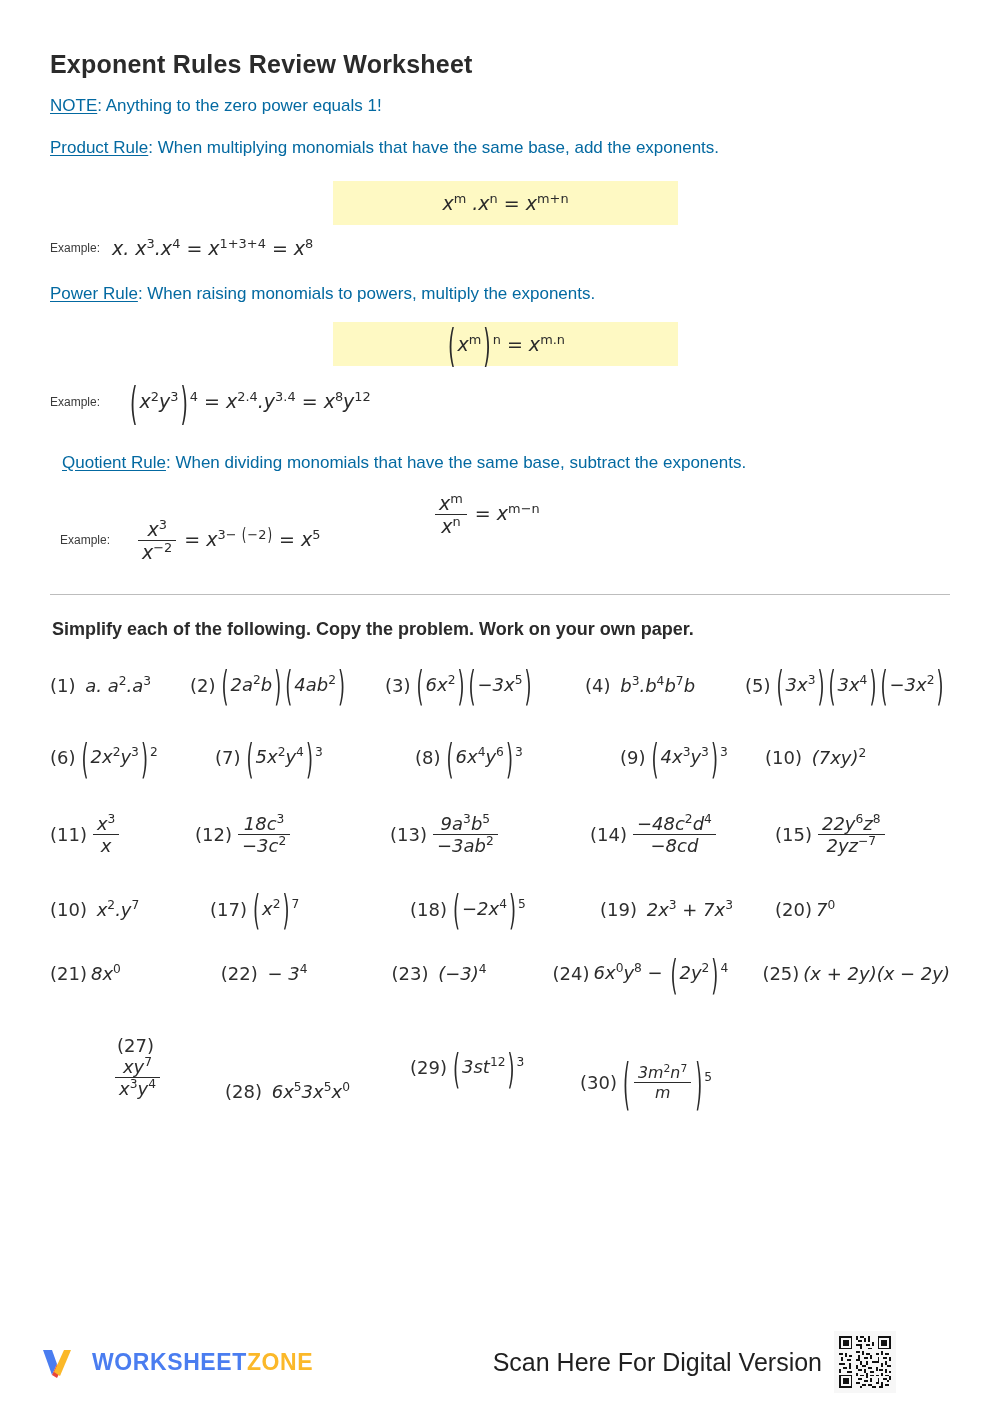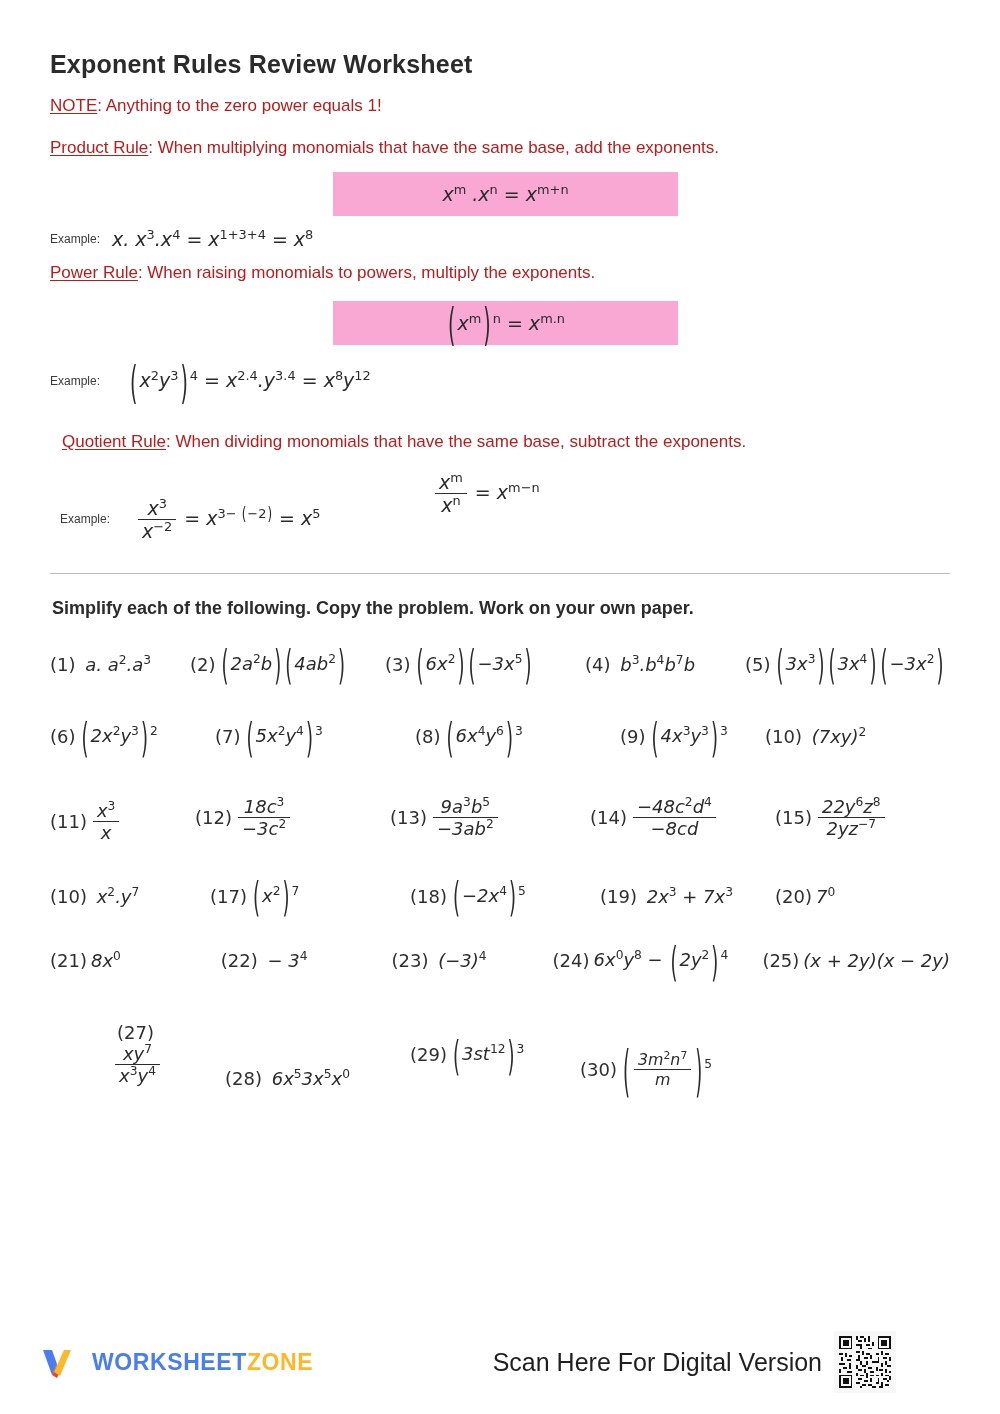--- a/index.html
+++ b/index.html
@@ -13,31 +13,31 @@
     overflow:hidden;
   }
   .page { position:relative; width:1000px; height:1414px; padding:0 50px; }
 
   
   h1.title {
     font-size:25px; font-weight:bold; color:#2b2b2b;
     margin:0; padding-top:50px; letter-spacing:.2px;
   }
   .note, .rule-line {
-    font-size:17px; color:#b91c1c; margin-top:14px; line-height:1.3;
+    font-size:17px; color:#0369a1; margin-top:14px; line-height:1.3;
   }
   .note { margin-top:16px; }
   .rule-line { margin-top:20px; }
   .u { text-decoration:underline; text-underline-offset:2px; }
 
   
   .banner {
-    background:#f9a8d4;
+    background:#fef9c3;
     width:345px; height:44px;
-    margin:13px 0 0 283px;
+    margin:22px 0 0 283px;
     display:flex; align-items:center; justify-content:center;
   }
   .banner .math { font-size:19px; }
 
   
   .math { font-family:"DejaVu Sans", sans-serif; font-style:italic; color:#2b2b2b; white-space:nowrap; }
   sup { font-size:.68em; vertical-align:super; line-height:0; font-style:normal; }
   .paren {
     display:inline-block; transform:scaleY(1.55); font-style:normal;
     margin:0 1px; vertical-align:middle; font-size:.92em;
@@ -97,21 +97,21 @@
 
   <div class="banner">
     <span class="math">x<sup>m</sup> .x<sup>n</sup> = x<sup>m+n</sup></span>
   </div>
 
   <div class="example-row" style="margin-top:12px;">
     <span class="example-lbl">Example:</span>
     <span class="math" style="font-size:19px;">x. x<sup>3</sup>.x<sup>4</sup> = x<sup>1+3+4</sup> = x<sup>8</sup></span>
   </div>
 
-  <div class="rule-line" style="margin-top:12px;">
+  <div class="rule-line" style="margin-top:24px;">
     <span class="u">Power Rule</span><span>: When raising monomials to powers, multiply the exponents.</span>
   </div>
 
   <div class="banner" style="margin-top:17px;">
     <span class="math"><span class="pbig">(</span>x<sup>m</sup><span class="pbig">)</span><sup>n</sup> = x<sup>m.n</sup></span>
   </div>
 
   <div class="example-row" style="margin-top:24px;">
     <span class="example-lbl">Example:</span>
     <span class="math" style="font-size:19px; margin-left:16px;"><span class="pbig">(</span>x<sup>2</sup>y<sup>3</sup><span class="pbig">)</span><sup>4</sup> = x<sup>2.4</sup>.y<sup>3.4</sup> = x<sup>8</sup>y<sup>12</sup></span>
@@ -175,21 +175,21 @@
       <span class="pnum">(9)</span>
       <span class="math"><span class="pbig">(</span>4x<sup>3</sup>y<sup>3</sup><span class="pbig">)</span><sup>3</sup></span>
     </div>
     <div class="prob">
       <span class="pnum">(10)</span>
       <span class="math">&nbsp;(7xy)<sup>2</sup></span>
     </div>
   </div>
 
   <div class="prob-row" style="margin-top:44px;">
-    <div class="prob" style="width:145px;margin-top:8px;">
+    <div class="prob" style="width:145px;">
       <span class="pnum">(11)</span>
       <span class="math"><span class="frac"><span class="num">x<sup>3</sup></span><span class="den">x</span></span></span>
     </div>
     <div class="prob" style="width:195px;">
       <span class="pnum">(12)</span>
       <span class="math"><span class="frac"><span class="num">18c<sup>3</sup></span><span class="den">−3c<sup>2</sup></span></span></span>
     </div>
     <div class="prob" style="width:200px;">
       <span class="pnum">(13)</span>
       <span class="math"><span class="frac"><span class="num">9a<sup>3</sup>b<sup>5</sup></span><span class="den">−3ab<sup>2</sup></span></span></span>

